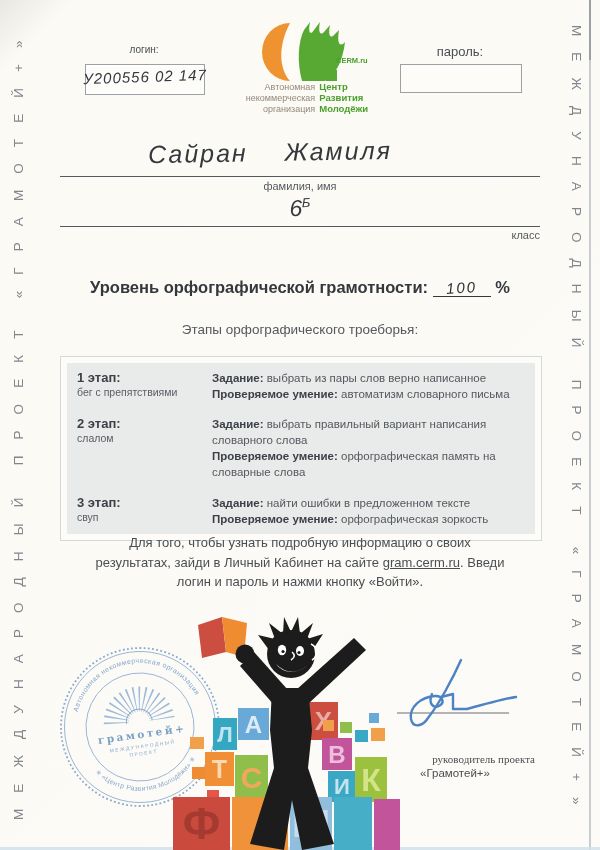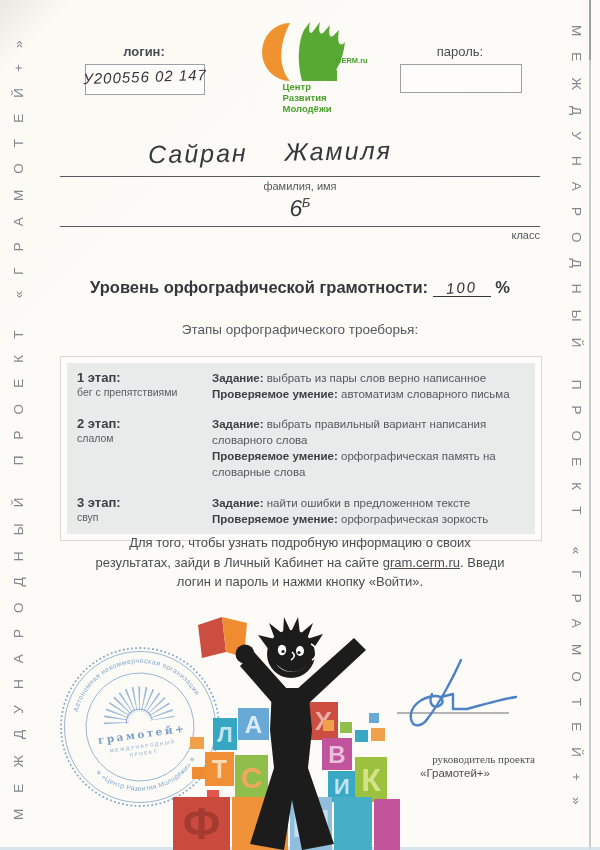--- a/index.html
+++ b/index.html
@@ -12,21 +12,21 @@
   .scan-edge-bottom{position:absolute;left:0;bottom:0;width:600px;height:3px;background:#cfe0ea;opacity:.8;}
 
   
   .vtext{position:absolute;width:780px;height:20px;display:flex;justify-content:space-between;
          align-items:center;font-size:13.5px;color:#82878d;}
   .vtext span{display:inline-block;}
   .vtext-left{left:-372px;top:420px;transform:rotate(-90deg);}
   .vtext-right{left:187px;top:405px;transform:rotate(90deg);}
 
   
-  .login-label{position:absolute;left:85px;top:44px;width:118px;text-align:center;font-size:13px;color:#4a4e53;font-weight:bold;}
+  .login-label{position:absolute;left:85px;top:44px;width:118px;text-align:center;font-size:10px;color:#4a4e53;}
   .login-box{position:absolute;left:85px;top:64px;width:118px;height:29px;border:1px solid #9ba1a5;
              box-shadow:0 0 0 2px #fff inset;background:#fdfcf9;}
   .login-value{position:absolute;left:82px;top:68px;width:126px;text-align:center;font-size:15px;
                font-style:italic;color:#2e3134;transform:rotate(-2deg);letter-spacing:1px;}
   .password-label{position:absolute;left:400px;top:44px;width:120px;text-align:center;font-size:13px;color:#4a4e53;}
   .password-box{position:absolute;left:400px;top:64px;width:120px;height:27px;border:1px solid #9ba1a5;background:#fdfcf9;}
 
   .logo{position:absolute;left:256px;top:20px;width:110px;height:62px;}
   .cerm-label{position:absolute;left:336px;top:56px;font-size:7.5px;font-weight:bold;color:#4aa02c;}
   .org-block{position:absolute;left:232px;top:82px;width:150px;display:flex;gap:4px;justify-content:center;}
@@ -163,20 +163,23 @@
   <div class="password-box"></div>
 
   <svg class="logo" viewBox="0 0 110 62">
     <path d="M34,3 A28,29 0 1 0 34,61 C25,51 20,30 34,3 Z" fill="#ef9330"></path>
     <path d="M36,4 C30,20 28,42 36,60 C42,52 44,44 42,34 C40,24 40,12 36,4 Z" fill="#fdfcf7"></path>
     <path d="M46,61 C41,42 42,22 48,10 L54,2 C52,12 54,16 58,10 L64,2 C62,12 64,16 68,12 L74,5 C72,15 74,19 78,15 L83,10 C81,22 83,26 87,24 L89,22 C87,40 80,55 69,61 Z" fill="#58a834"></path>
     <rect x="70" y="50" width="11" height="11" fill="#58a834"></rect>
   </svg>
   <div class="cerm-label">CERM.ru</div>
   <div class="org-block">
+    <div class="org-left">Автономная
+некоммерческая
+организация</div>
     <div class="org-right">Центр
 Развития
 Молодёжи</div>
   </div>
 
   <div class="name-value hand">Сайран Жамиля</div>
   <div class="name-line"></div>
   <div class="name-caption">фамилия, имя</div>
   <div class="class-value hand"><span>6</span><sup>Б</sup></div>
   <div class="class-line"></div>

